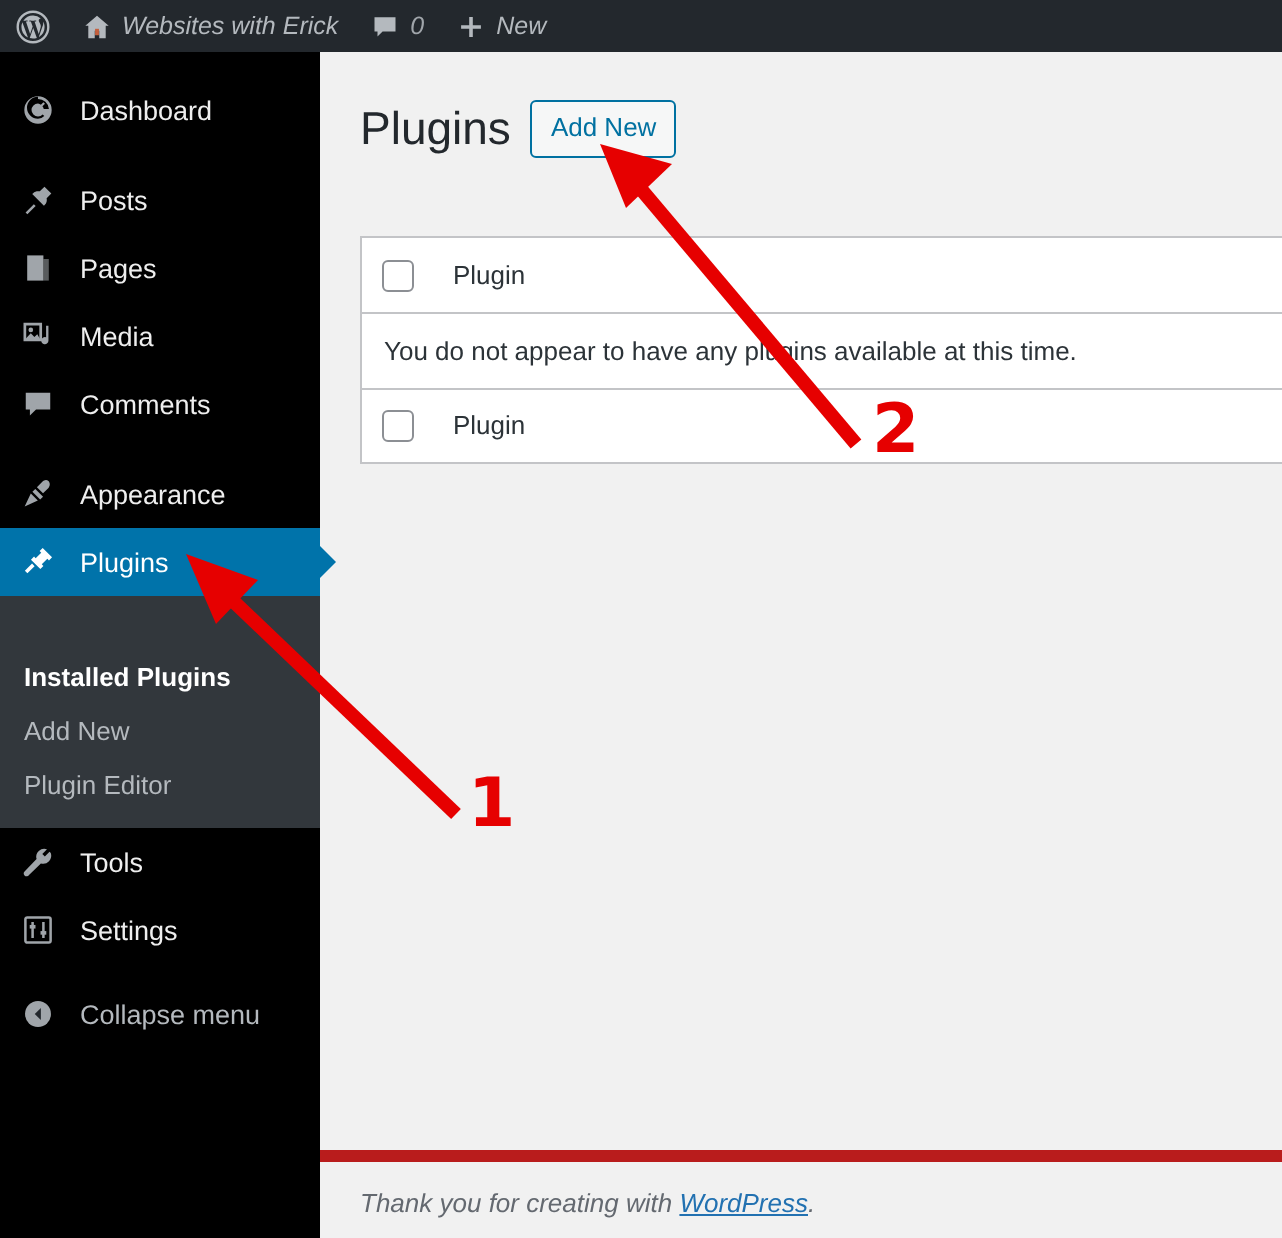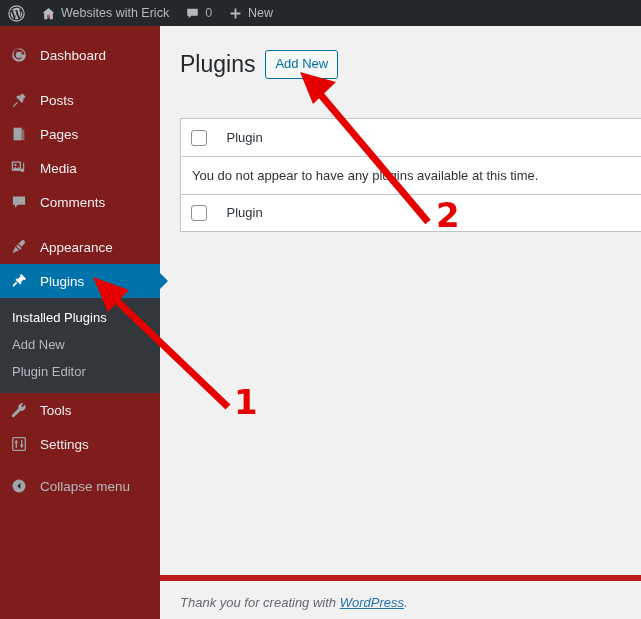--- a/index.html
+++ b/index.html
@@ -18,31 +18,31 @@
     width: 641px; height: 26px;
     background: #23282d;
     display: flex; align-items: center;
     color: #b4b9be;
     font-size: 12.5px;
     z-index: 20;
   }
   .ab-item {
     display: flex; align-items: center; gap: 5px;
     height: 26px; padding: 0 8px;
-    color: #b4b9be; text-decoration: none; white-space: nowrap;
+    color: #b4b9be; text-decoration: none; white-space: nowrap; font-style: italic;
   }
   .ab-item:first-child { padding-left: 8px; }
   .ab-icon { display: inline-flex; align-items: center; justify-content: center; }
   .ab-count { color: #a0a5aa; }
 
   
   #sidebar {
     position: absolute; top: 26px; left: 0;
     width: 160px; height: 593px;
-    background: #7f1d1d;
+    background: #000000;
     z-index: 10;
   }
   .menu-top { padding-top: 12px; }
   .menu-item {
     position: relative;
     display: flex; align-items: center;
     height: 34px; padding-left: 10px;
     color: #eee; font-size: 13.5px;
     text-decoration: none;
     cursor: pointer;
@@ -66,21 +66,21 @@
   .menu-sep { height: 11px; }
 
   
   #submenu { background: #32373c; padding: 6px 0 8px 0; }
   .submenu-item {
     display: block;
     padding: 6px 0 6px 12px;
     font-size: 13px; color: #b4b9be; text-decoration: none;
     cursor: pointer;
   }
-  .submenu-item.current { color: #fff; font-weight: normal; }
+  .submenu-item.current { color: #fff; font-weight: bold; margin-top: 21px; }
 
   
   #collapse-wrap { margin-top: 8px; }
   .menu-item.collapse-item { color: #b4b9be; font-size: 13.5px; }
 
   
   #content {
     position: absolute; top: 26px; left: 160px;
     width: 481px; height: 593px;
     background: #f1f1f1;

